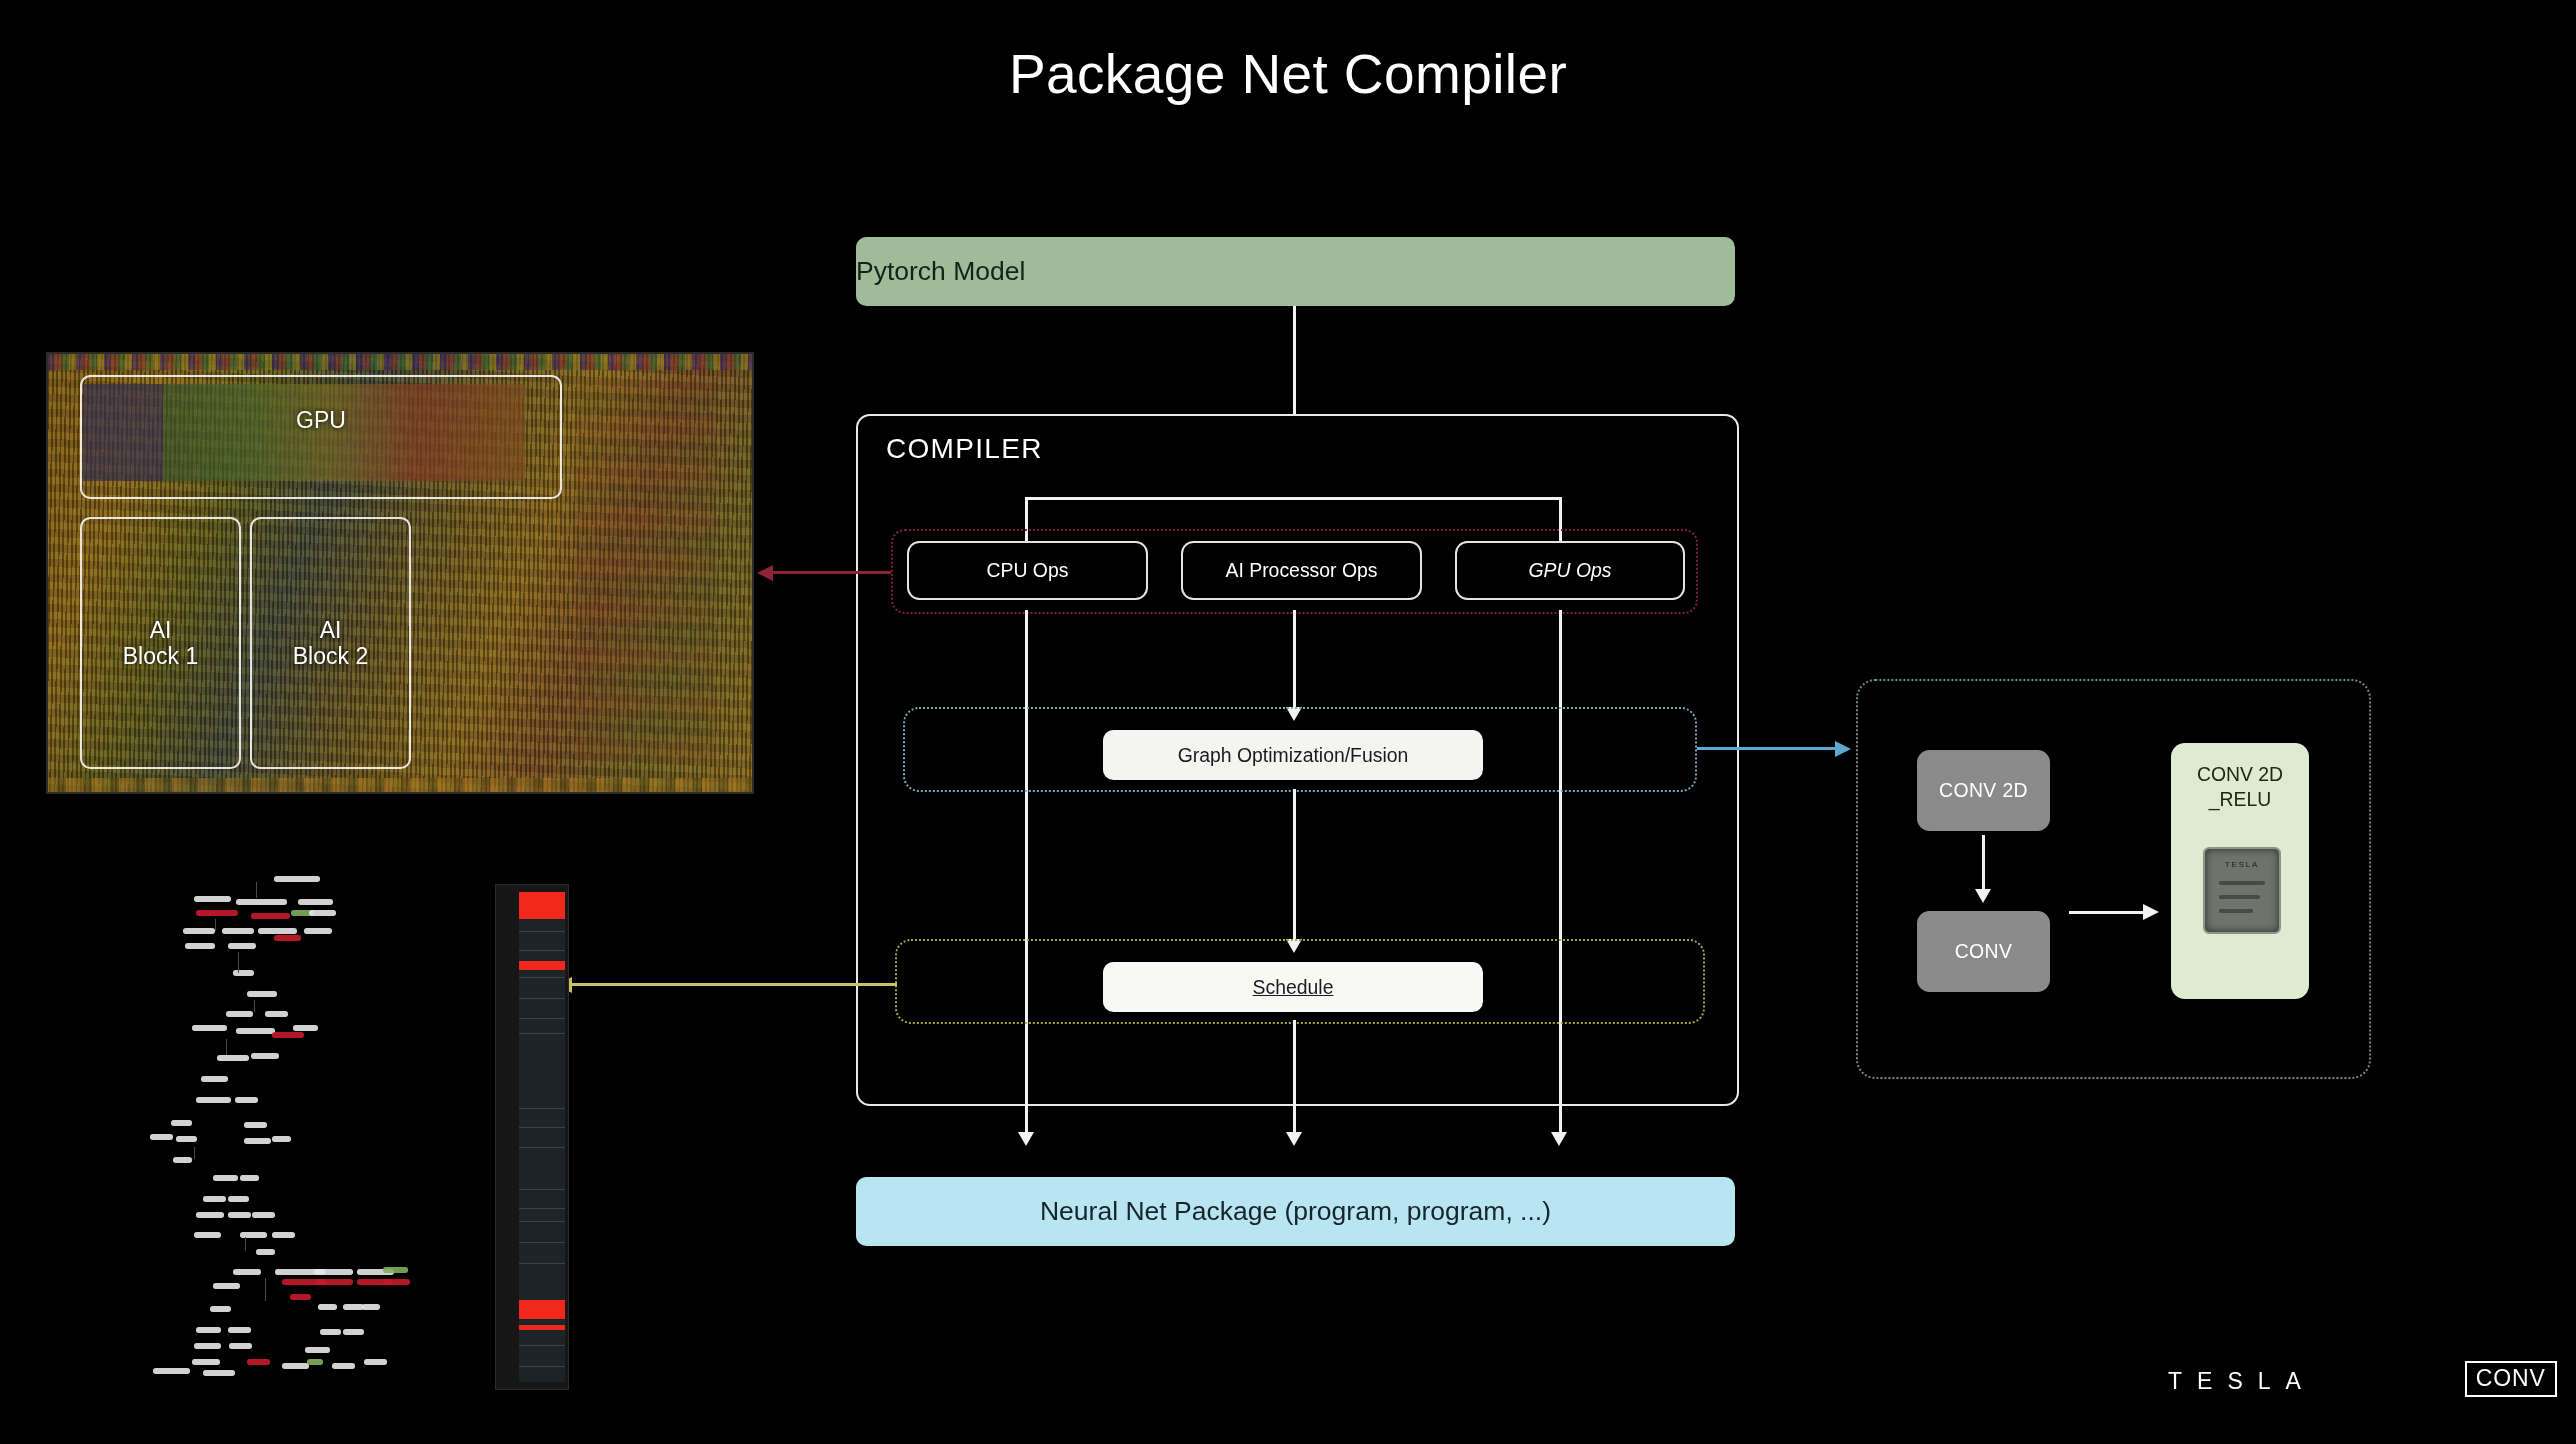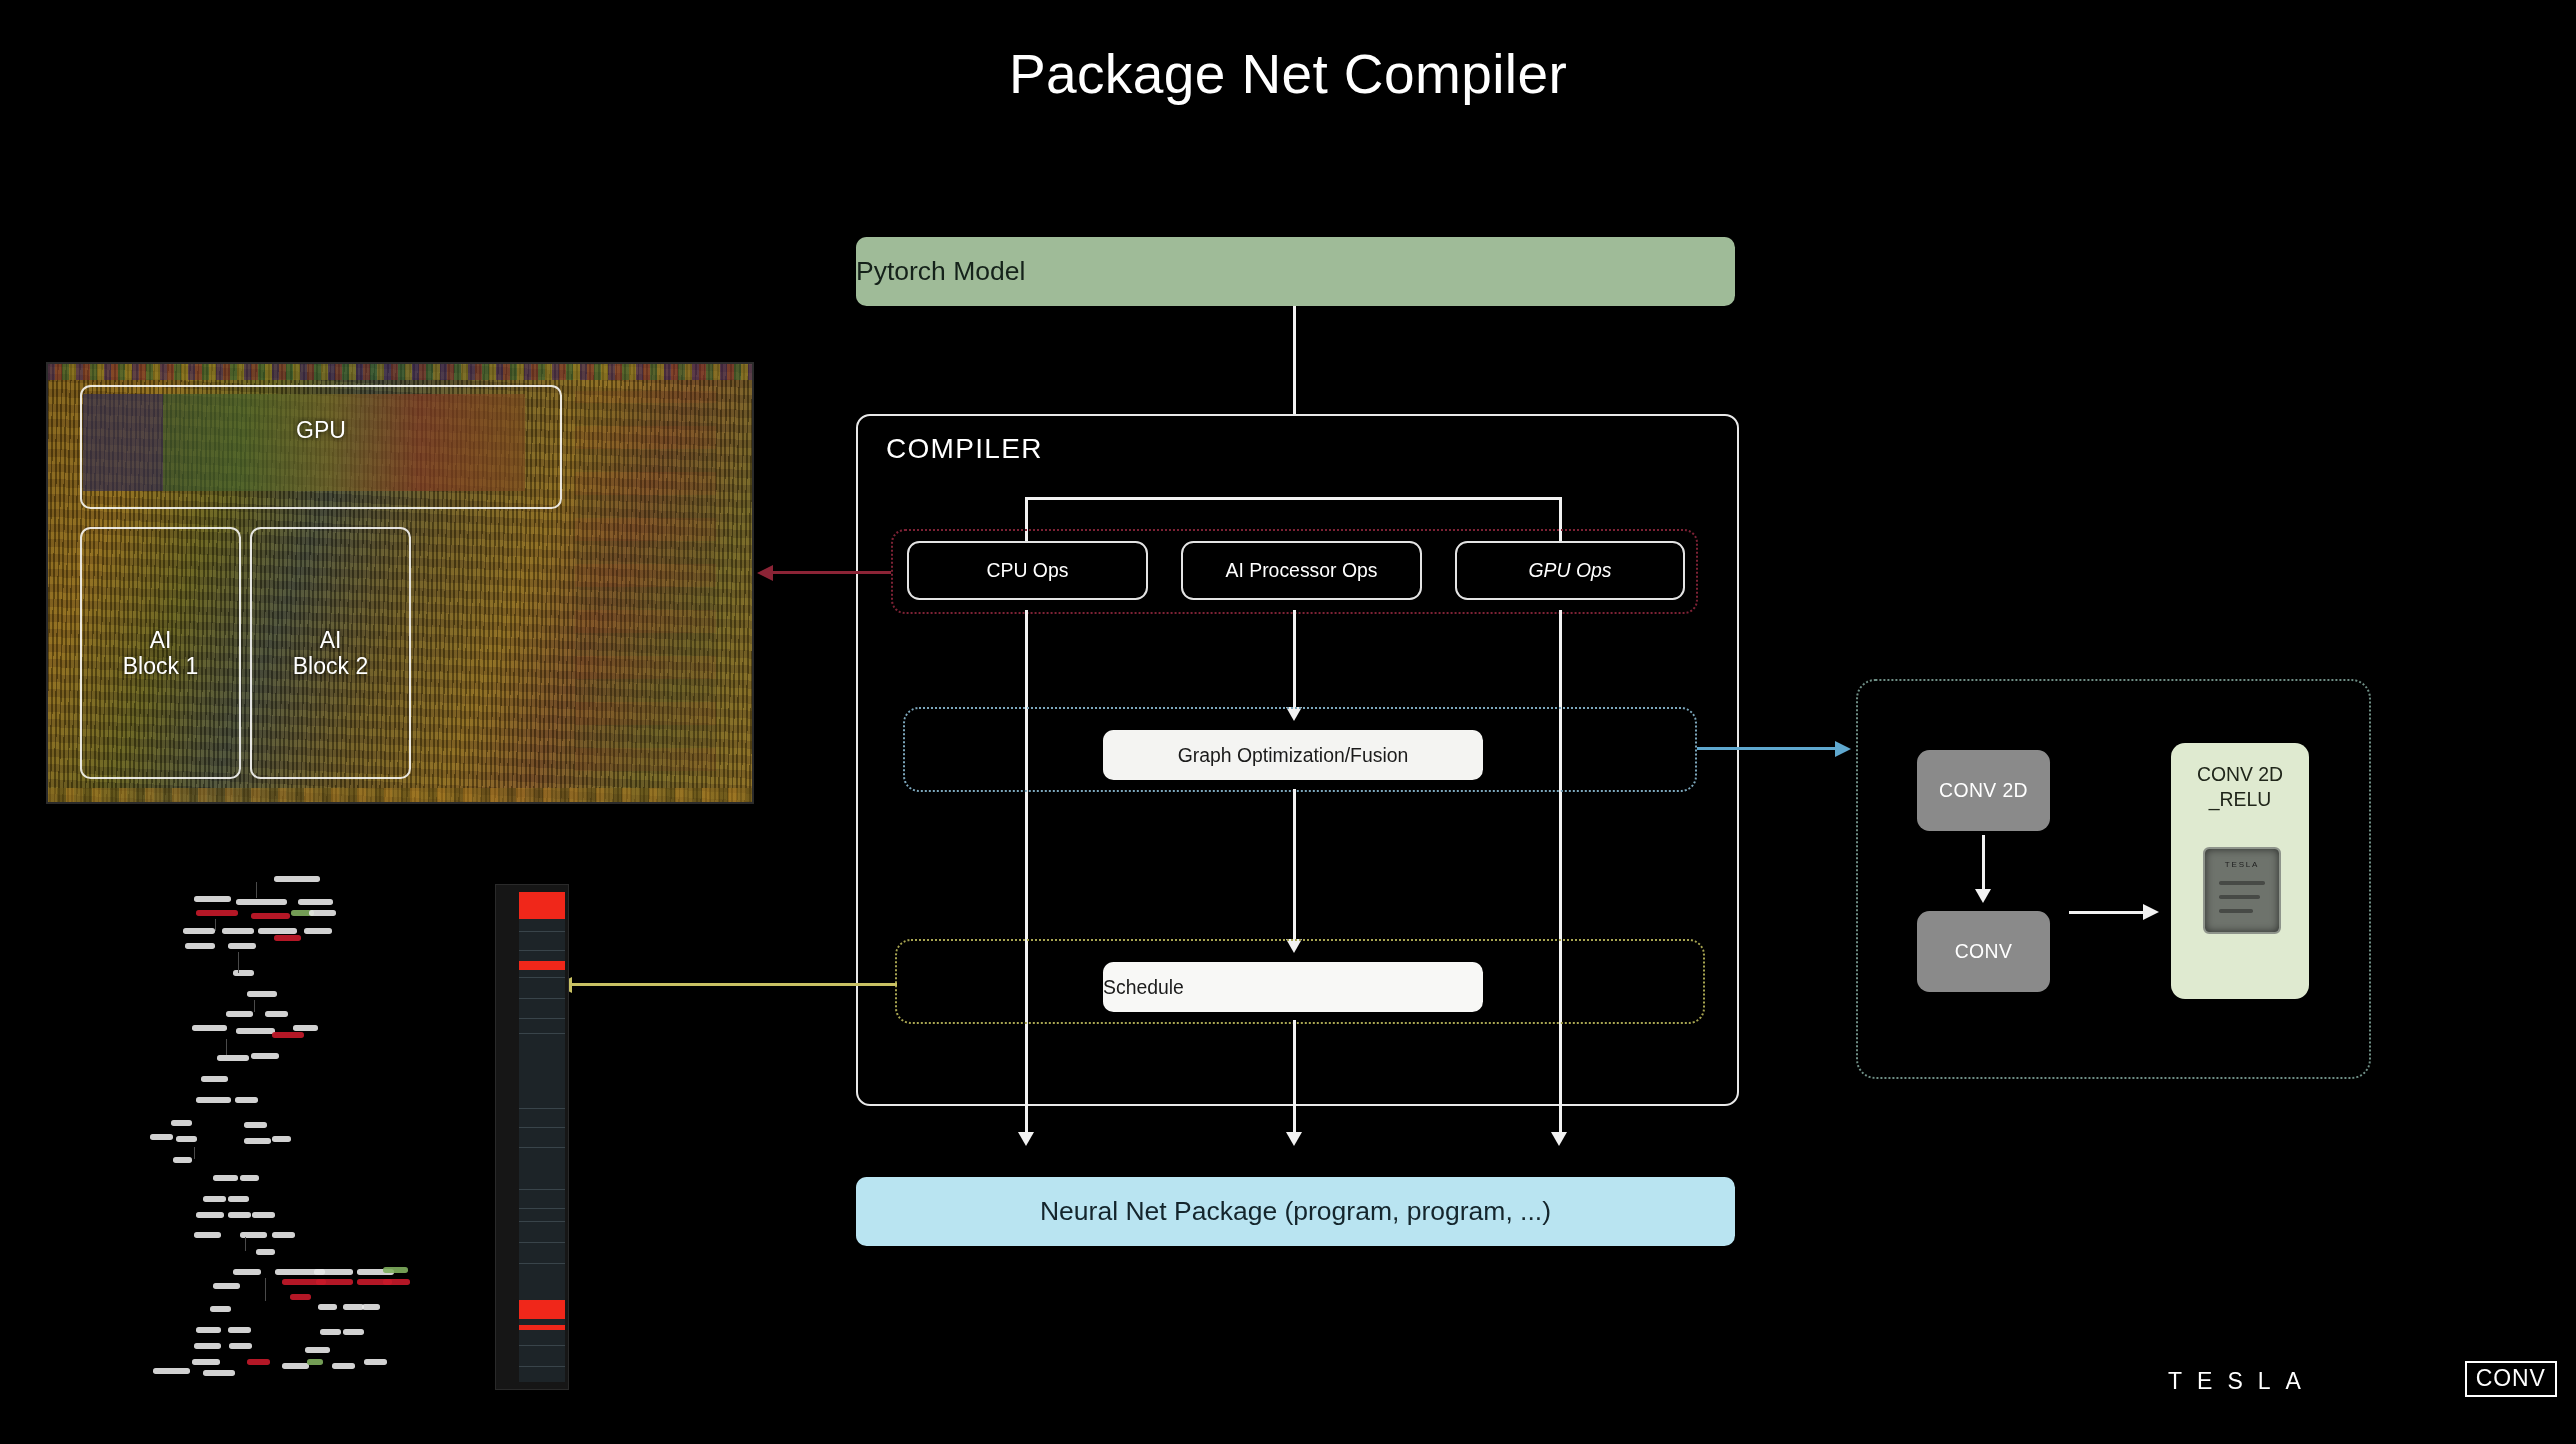--- a/index.html
+++ b/index.html
@@ -35,40 +35,40 @@
   #opt-group{left:903px;top:707px;width:790px;height:81px;
              border:2.7px dotted #7da8bd;border-radius:16px;}
   #opt-pill{left:1103px;top:730px;width:380px;height:50px;border-radius:10.6px;
             background:#f4f4f2;display:flex;align-items:center;justify-content:center;
             font-size:19.4px;color:#1b1b1b;}
 
   
   #sched-group{left:895px;top:939px;width:806px;height:81px;
                border:2.7px dotted #a8a551;border-radius:16px;}
   #sched-pill{left:1103px;top:962px;width:380px;height:50px;border-radius:10.6px;
-              background:#f8f8f6;display:flex;align-items:center;
-              font-size:19.4px;color:#1b1b1b;}
+              background:#f8f8f6;display:flex;align-items:center;justify-content:center;
+              font-size:19.4px;color:#1b1b1b;text-decoration:underline;}
 
   
   #package{left:856px;top:1177px;width:879px;height:69px;border-radius:10.6px;
            background:#b9e4f1;display:flex;align-items:center;justify-content:center;
            font-size:26.5px;color:#14252c;}
 
   
   .vline{background:#f2f2f2;width:2.7px;}
   .hline{background:#f2f2f2;height:2.7px;}
   .arrowhead-down{width:0;height:0;border-left:8px solid transparent;
                   border-right:8px solid transparent;border-top:14px solid #f2f2f2;}
   .arrowhead-left{width:0;height:0;border-top:8px solid transparent;
                   border-bottom:8px solid transparent;}
   .arrowhead-right{width:0;height:0;border-top:8px solid transparent;
                    border-bottom:8px solid transparent;}
 
   
-  #die{left:46px;top:362px;width:704px;height:438px;border:2.7px solid #2b2b2b;
+  #die{left:46px;top:352px;width:704px;height:438px;border:2.7px solid #2b2b2b;
        overflow:hidden;
        background:
         repeating-linear-gradient(91deg,rgba(0,0,0,.33) 0 1.8px,rgba(255,255,255,.05) 1.8px 4.4px),
         repeating-linear-gradient(3deg,rgba(60,30,0,.22) 0 8px,rgba(150,110,20,.16) 8px 15px),
         linear-gradient(112deg,#7d5c14 0%,#8d6a18 14%,#5e5f1c 26%,#3d4a3c 38%,
                         #6a5a22 52%,#8a6a1c 64%,#7a4f24 74%,#6b6222 86%,#8a6c1e 100%);
   }
   .die-region{position:absolute;border:2.7px solid rgba(255,255,255,.86);border-radius:10.6px;
               display:flex;align-items:center;justify-content:center;text-align:center;
               color:#fff;font-size:23px;line-height:1.15;

